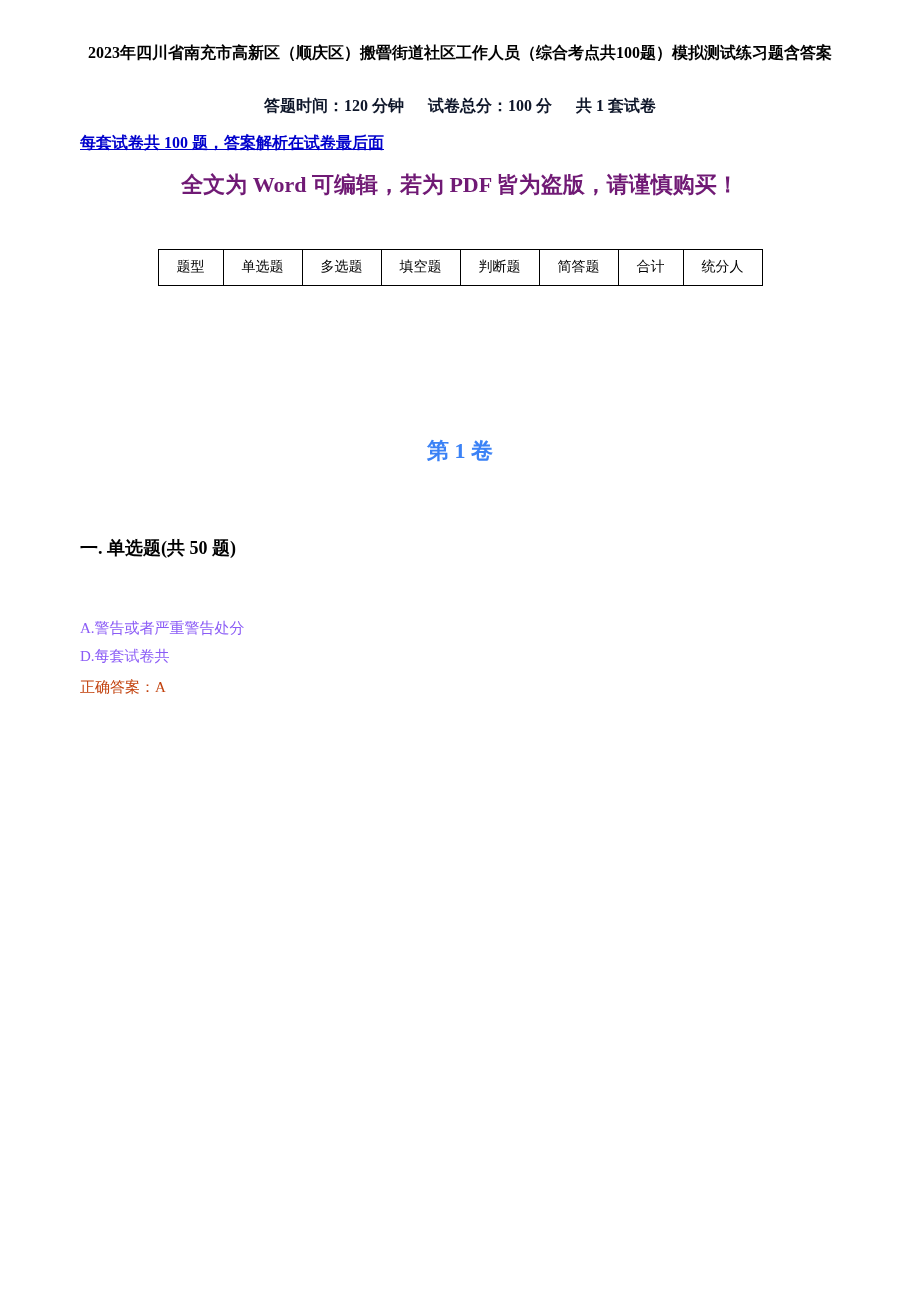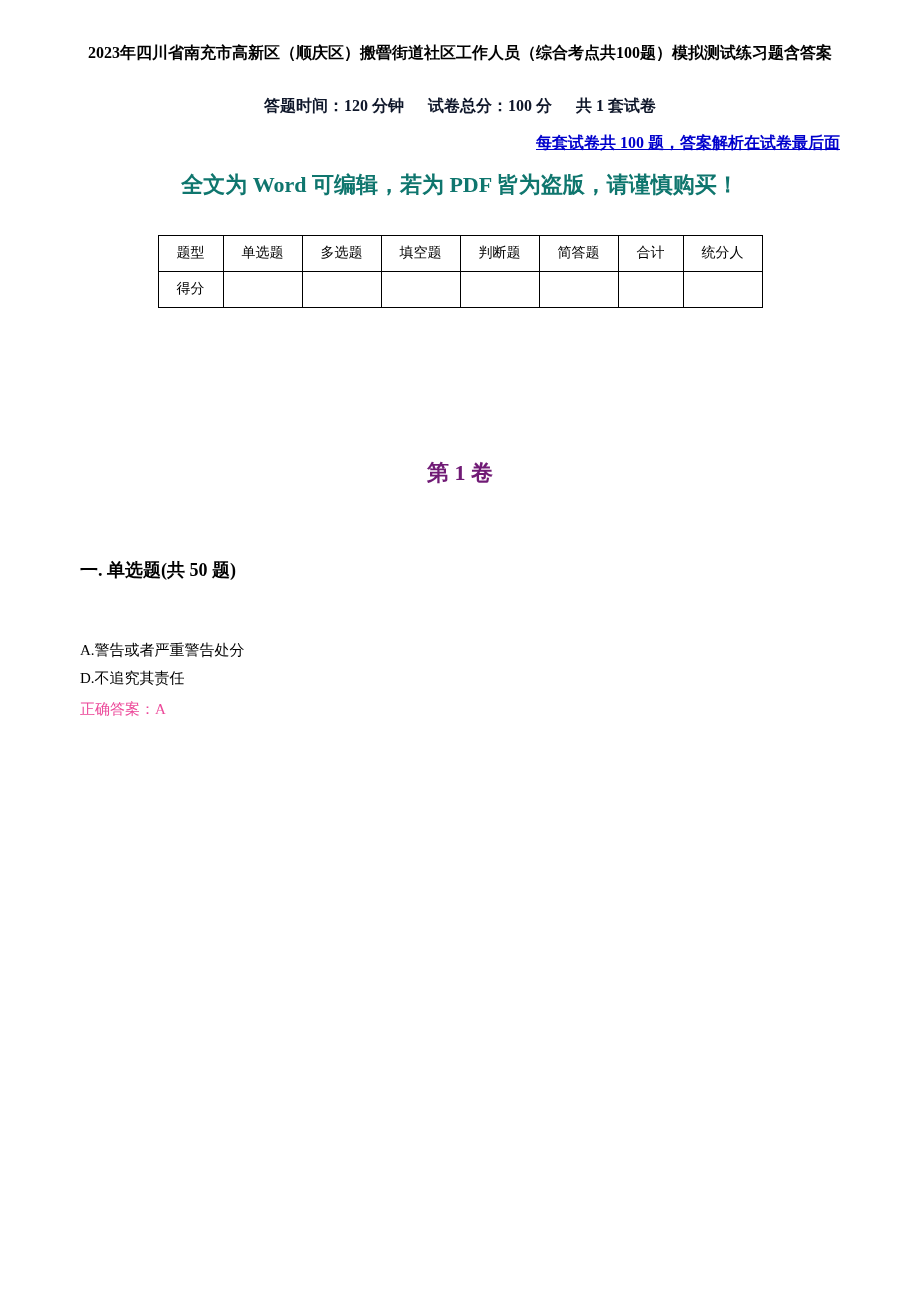--- a/index.html
+++ b/index.html
@@ -24,33 +24,33 @@
       margin-bottom: 30px;
     }
     .exam-info {
       text-align: center;
       font-size: 16px;
       font-weight: bold;
       margin-bottom: 16px;
       color: #0f172a;
     }
     .exam-highlight {
-      text-align: right;
+      text-align: left;
       font-size: 16px;
       color: #0000cc;
       text-decoration: underline;
       font-weight: bold;
       margin-bottom: 14px;
     }
     .exam-warning {
       text-align: center;
       font-size: 22px;
       font-weight: bold;
-      color: #0f766e;
-      margin-bottom: 34px;
+      color: #701a75;
+      margin-bottom: 48px;
       line-height: 1.5;
     }
     .score-table {
       margin: 0 auto 30px auto;
       border-collapse: collapse;
       font-size: 14px;
     }
     .score-table td {
       border: 1px solid #000;
       padding: 8px 18px;
@@ -59,46 +59,46 @@
       height: 36px;
     }
     .score-table .header-row td {
       background: #fff;
     }
     .section-divider {
       text-align: center;
       font-size: 22px;
       font-weight: bold;
       margin: 60px 0 40px 0;
-      color: #701a75;
+      color: #3b82f6;
     }
     .question-section-title {
       font-size: 18px;
       font-weight: bold;
       margin-bottom: 24px;
       color: #000;
     }
     .question-block {
       margin-bottom: 28px;
     }
     .question-text {
       font-size: 15px;
       line-height: 1.8;
       margin-bottom: 10px;
       color: #000;
     }
     .option {
       font-size: 15px;
       line-height: 1.9;
-      color: #000000;
+      color: #8b5cf6;
     }
     .answer {
       font-size: 15px;
       line-height: 1.9;
-      color: #ec4899;
+      color: #c2410c;
       margin-top: 2px;
     }
     .spacer {
       height: 30px;
     }
   </style>
 </head>
 <body>
 
 <div class="page-title">2023年四川省南充市高新区（顺庆区）搬罾街道社区工作人员（综合考点共100题）模拟测试练习题含答案</div>
@@ -120,41 +120,31 @@
       <tr class="header-row">
     <td>题型</td>
     <td>单选题</td>
     <td>多选题</td>
     <td>填空题</td>
     <td>判断题</td>
     <td>简答题</td>
     <td>合计</td>
     <td>统分人</td>
   </tr>
-  <tr>
-    <td>得分</td>
-    <td></td>
-    <td></td>
-    <td></td>
-    <td></td>
-    <td></td>
-    <td></td>
-    <td></td>
-  </tr>
 </tbody>
   </table>
 
 <div class="spacer"></div>
 <div class="spacer"></div>
 
 <div class="section-divider">第 1 卷</div>
 
 <div class="spacer"></div>
 
 <div class="question-section-title">一. 单选题(共 50 题)</div>
 
 <div class="spacer"></div>
 
 <div class="question-block">
   <div class="option">A.警告或者严重警告处分</div>
-  <div class="option">D.不追究其责任</div>
+  <div class="option">D.每套试卷共</div>
   <div class="answer">正确答案：A</div>
 </div>
 
 </body></html>

